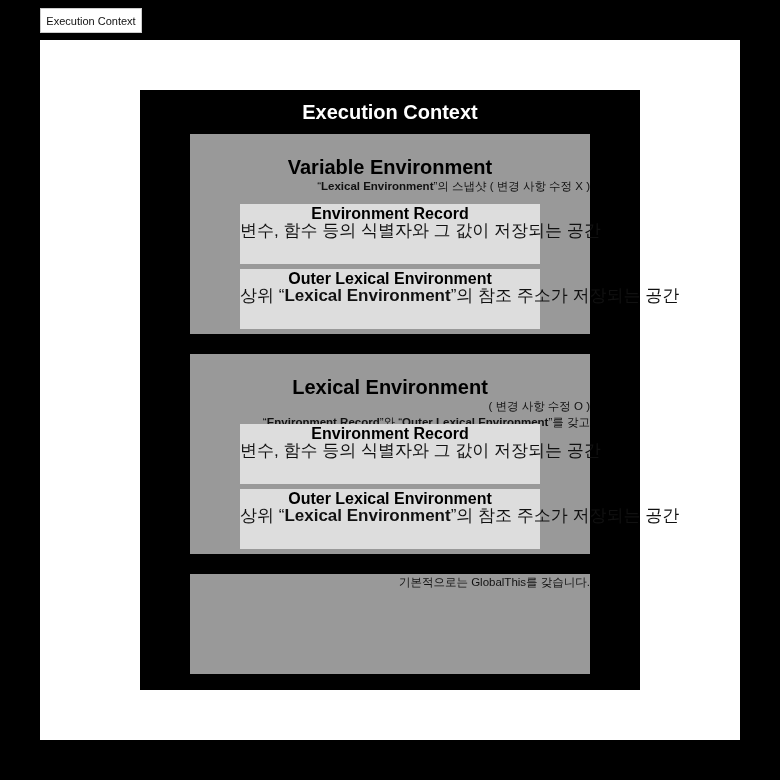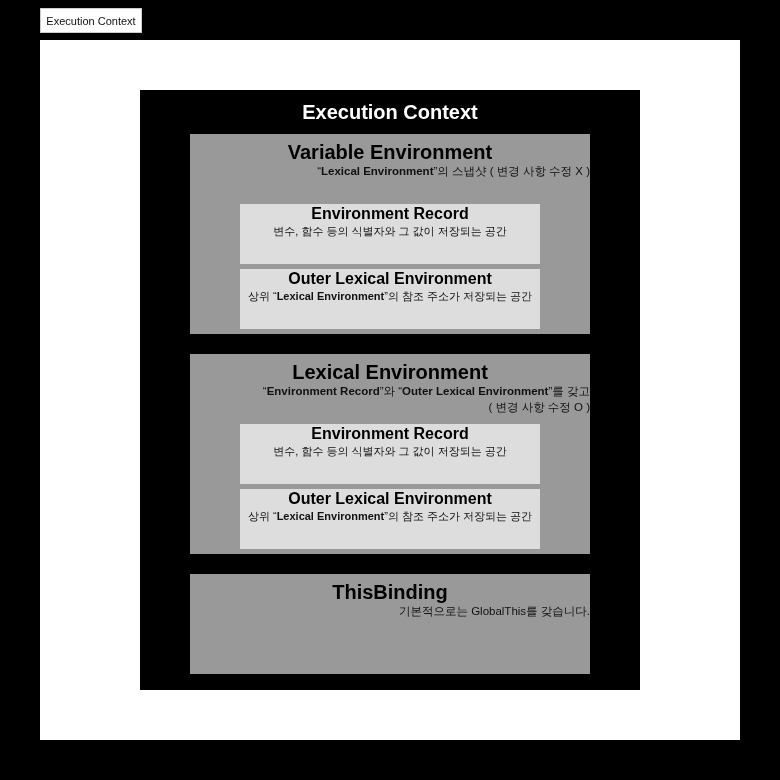--- a/index.html
+++ b/index.html
@@ -20,29 +20,29 @@
       position: absolute; left: 140px; top: 90px; width: 500px; height: 600px; background: #000000;
     }
     .ctx-title {
       position: absolute; left: 0; top: 10px; width: 500px; text-align: center;
       color: #ffffff; font-weight: bold; font-size: 20px; line-height: 24px;
     }
     .panel {
       position: absolute; left: 50px; width: 400px; background: #999999; color: #000;
       text-align: center;
     }
-    .panel-title { font-weight: bold; font-size: 20px; line-height: 22px; margin-top: 7px; }
+    .panel-title { font-weight: bold; font-size: 20px; line-height: 22px; margin-top: 22px; }
     .panel-sub { font-size: 11.5px; line-height: 16px; color: #111; text-align: right; }
     .panel-sub b { font-weight: bold; }
     .inner {
       position: absolute; left: 50px; width: 300px; height: 60px; background: #dddddd;
       text-align: center; color: #000;
     }
     .inner-title { font-weight: bold; font-size: 16px; line-height: 18px; margin-top: 1px; }
-    .inner-sub { font-size: 11px; line-height: 16px; color: #111; white-space: nowrap; }
+    .inner-sub { font-size: 17px; line-height: 16px; color: #111; white-space: nowrap; text-align: right; }
   </style>
 </head>
 <body>
 
 <div class="frame-label">Execution Context</div>
 <div class="frame"></div>
 
 <div class="ctx">
   <div class="ctx-title">Execution Context</div>
 
@@ -55,30 +55,29 @@
       <div class="inner-sub">변수, 함수 등의 식별자와 그 값이 저장되는 공간</div>
     </div>
     <div class="inner" style="top:135px;">
       <div class="inner-title">Outer Lexical Environment</div>
       <div class="inner-sub"><span>상위 “</span><b>Lexical Environment</b><span>”의 참조 주소가 저장되는 공간</span></div>
     </div>
   </div>
 
   <div class="panel" style="top:264px;height:200px;">
     <div class="panel-title">Lexical Environment</div>
+    <div class="panel-sub">( 변경 사항 수정 O )</div>
     <div class="panel-sub"><span>“</span><b>Environment Record</b><span>”와 “</span><b>Outer Lexical Environment</b><span>”를 갖고</span></div>
-    <div class="panel-sub">( 변경 사항 수정 O )</div>
 
     <div class="inner" style="top:70px;">
       <div class="inner-title">Environment Record</div>
       <div class="inner-sub">변수, 함수 등의 식별자와 그 값이 저장되는 공간</div>
     </div>
     <div class="inner" style="top:135px;">
       <div class="inner-title">Outer Lexical Environment</div>
       <div class="inner-sub"><span>상위 “</span><b>Lexical Environment</b><span>”의 참조 주소가 저장되는 공간</span></div>
     </div>
   </div>
 
   <div class="panel" style="top:484px;height:100px;">
-    <div class="panel-title">ThisBinding</div>
     <div class="panel-sub">기본적으로는 GlobalThis를 갖습니다.</div>
   </div>
 </div>
 
 </body></html>

